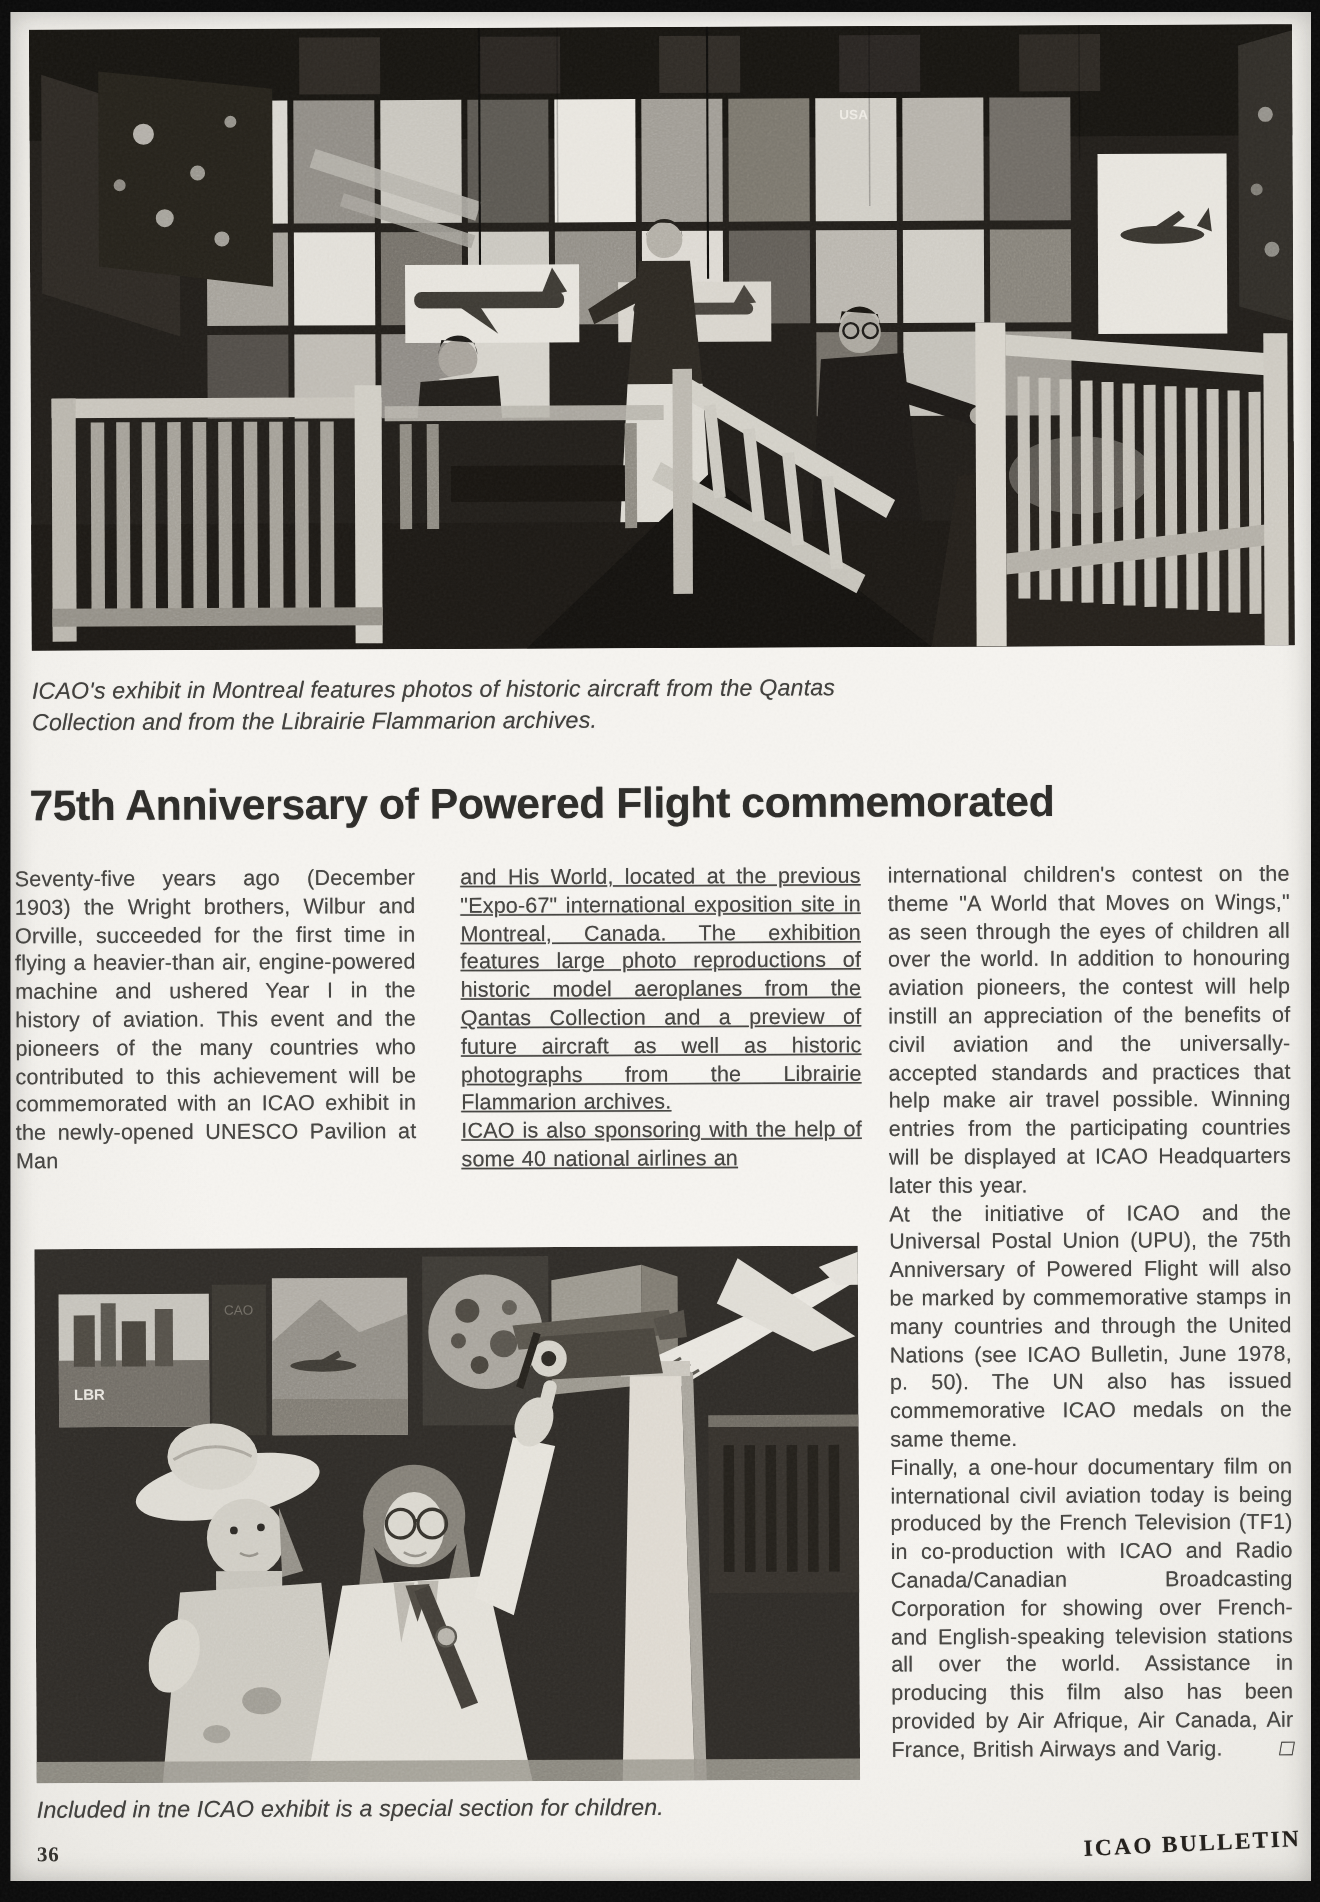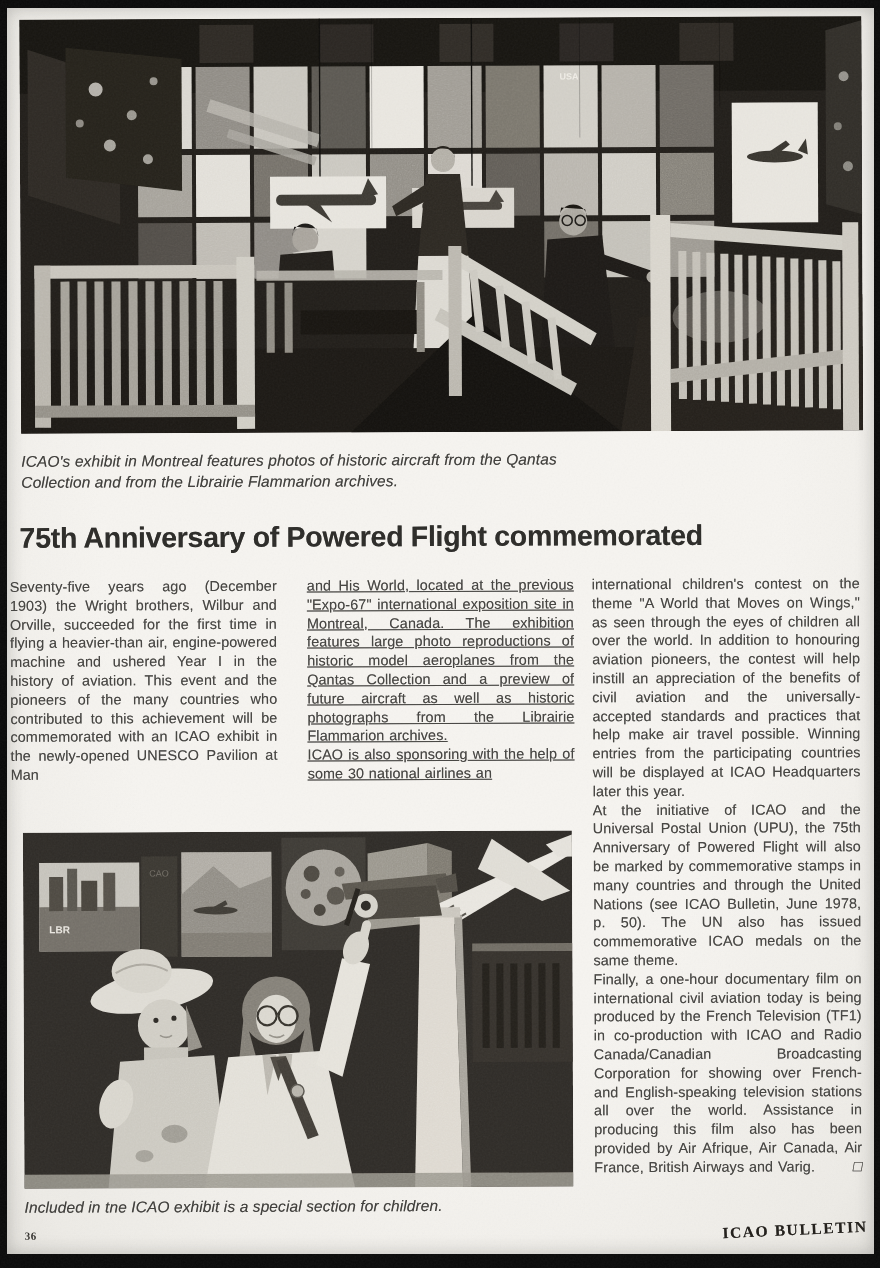--- a/index.html
+++ b/index.html
@@ -32,21 +32,21 @@
   .col{
     top:576px;width:267px;font-size:14.4px;line-height:18.8px;color:#454441;
     text-align:justify;letter-spacing:.1px;word-spacing:.6px;
     text-shadow:0 0 .45px rgba(69,68,65,.55);
   }
   #col1{left:10px;} #col2{left:307px;text-decoration:underline;} #col3{left:592px;width:268px;}
   .col p{margin:0;}
   .endmark{float:right;font-size:15px;line-height:18.8px;transform:skewX(-10deg);color:#3b3a37;}
   #pageno{
     left:22px;top:1228px;font-family:"Liberation Serif", serif;
-    font-size:11px;font-weight:700;color:#33312d;letter-spacing:.5px;
+    font-size:14px;font-weight:700;color:#33312d;letter-spacing:.5px;
   }
   #journal{
     left:695px;top:1223px;width:170px;text-align:right;
     font-family:"Liberation Serif", serif;font-size:15.5px;font-weight:700;
     letter-spacing:1.6px;color:#211e1a;transform:rotate(-2.4deg);
     text-shadow:0 0 .6px rgba(33,30,26,.6);
   }
   .tilt{position:absolute;inset:0;transform:rotate(-.25deg);transform-origin:50% 50%;}
   #grain{position:absolute;inset:0;width:880px;height:1268px;pointer-events:none;}
 </style>
@@ -246,21 +246,21 @@
 
   <figcaption id="cap1" class="abs caption">ICAO's exhibit in Montreal features photos of historic aircraft from the Qantas Collection and from the Librairie Flammarion archives.</figcaption>
 
   <h1 id="headline" class="abs">75th Anniversary of Powered Flight commemorated</h1>
 
   <div id="col1" class="abs col">
     <p>Seventy-five years ago (December 1903) the Wright brothers, Wilbur and Orville, succeeded for the first time in flying a heavier-than air, engine-powered machine and ushered Year I in the history of aviation. This event and the pioneers of the many countries who contributed to this achievement will be commemorated with an ICAO exhibit in the newly-opened UNESCO Pavilion at Man</p>
   </div>
   <div id="col2" class="abs col">
     <p>and His World, located at the previous "Expo-67" international exposition site in Montreal, Canada. The exhibition features large photo reproductions of historic model aeroplanes from the Qantas Collection and a preview of future aircraft as well as historic photographs from the Librairie Flammarion archives.</p>
-    <p>ICAO is also sponsoring with the help of some 30 national airlines an</p>
+    <p>ICAO is also sponsoring with the help of some 40 national airlines an</p>
   </div>
   <div id="col3" class="abs col">
     <p>international children's contest on the theme "A World that Moves on Wings," as seen through the eyes of children all over the world. In addition to honouring aviation pioneers, the contest will help instill an appreciation of the benefits of civil aviation and the universally-accepted standards and practices that help make air travel possible. Winning entries from the participating countries will be displayed at ICAO Headquarters later this year.</p>
     <p>At the initiative of ICAO and the Universal Postal Union (UPU), the 75th Anniversary of Powered Flight will also be marked by commemorative stamps in many countries and through the United Nations (see ICAO Bulletin, June 1978, p. 50). The UN also has issued commemorative ICAO medals on the same theme.</p>
     <p><span>Finally, a one-hour documentary film on international civil aviation today is being produced by the French Television (TF1) in co-production with ICAO and Radio Canada/Canadian Broadcasting Corporation for showing over French- and English-speaking television stations all over the world. Assistance in producing this film also has been provided by Air Afrique, Air Canada, Air France, British Airways and Varig.</span><span class="endmark">□</span></p>
   </div>
 
   <figure id="photo2" class="abs">
     <svg viewBox="0 0 548 354" preserveAspectRatio="none">
       <defs>

